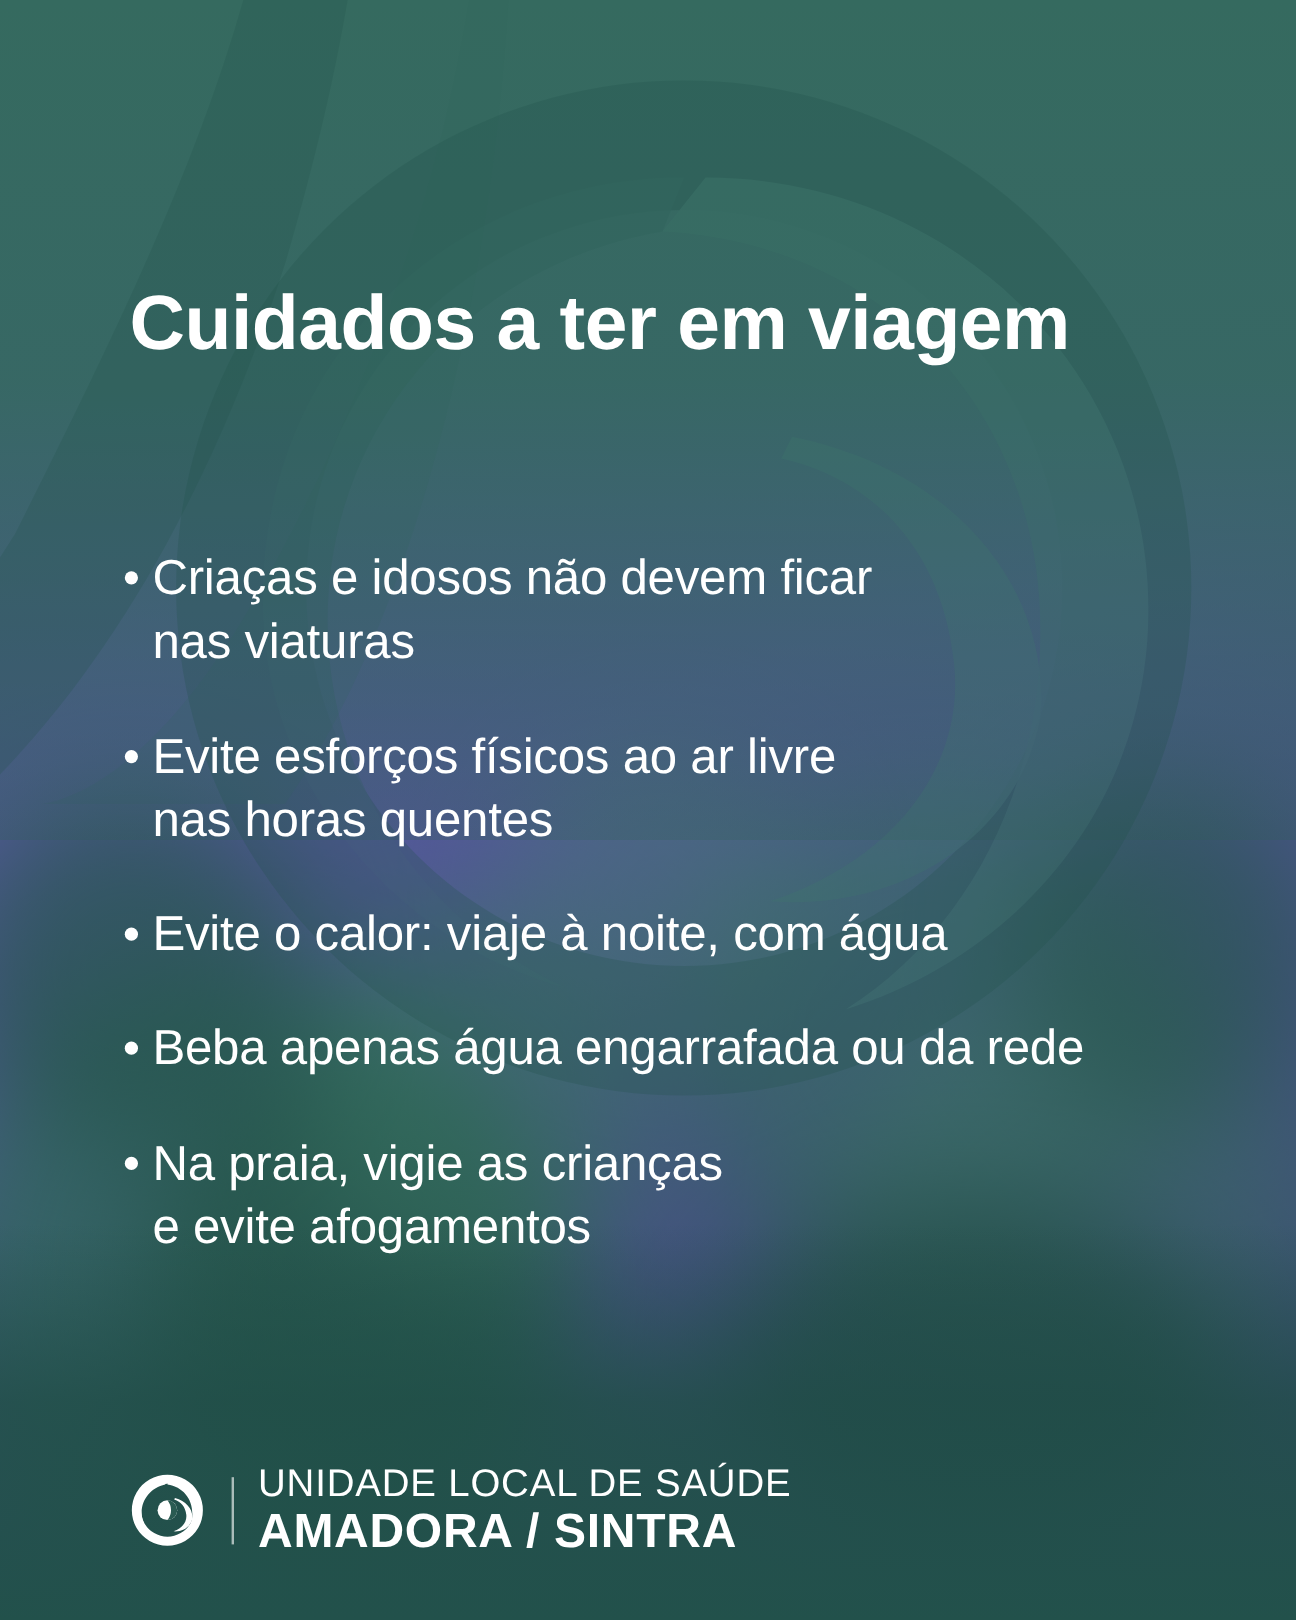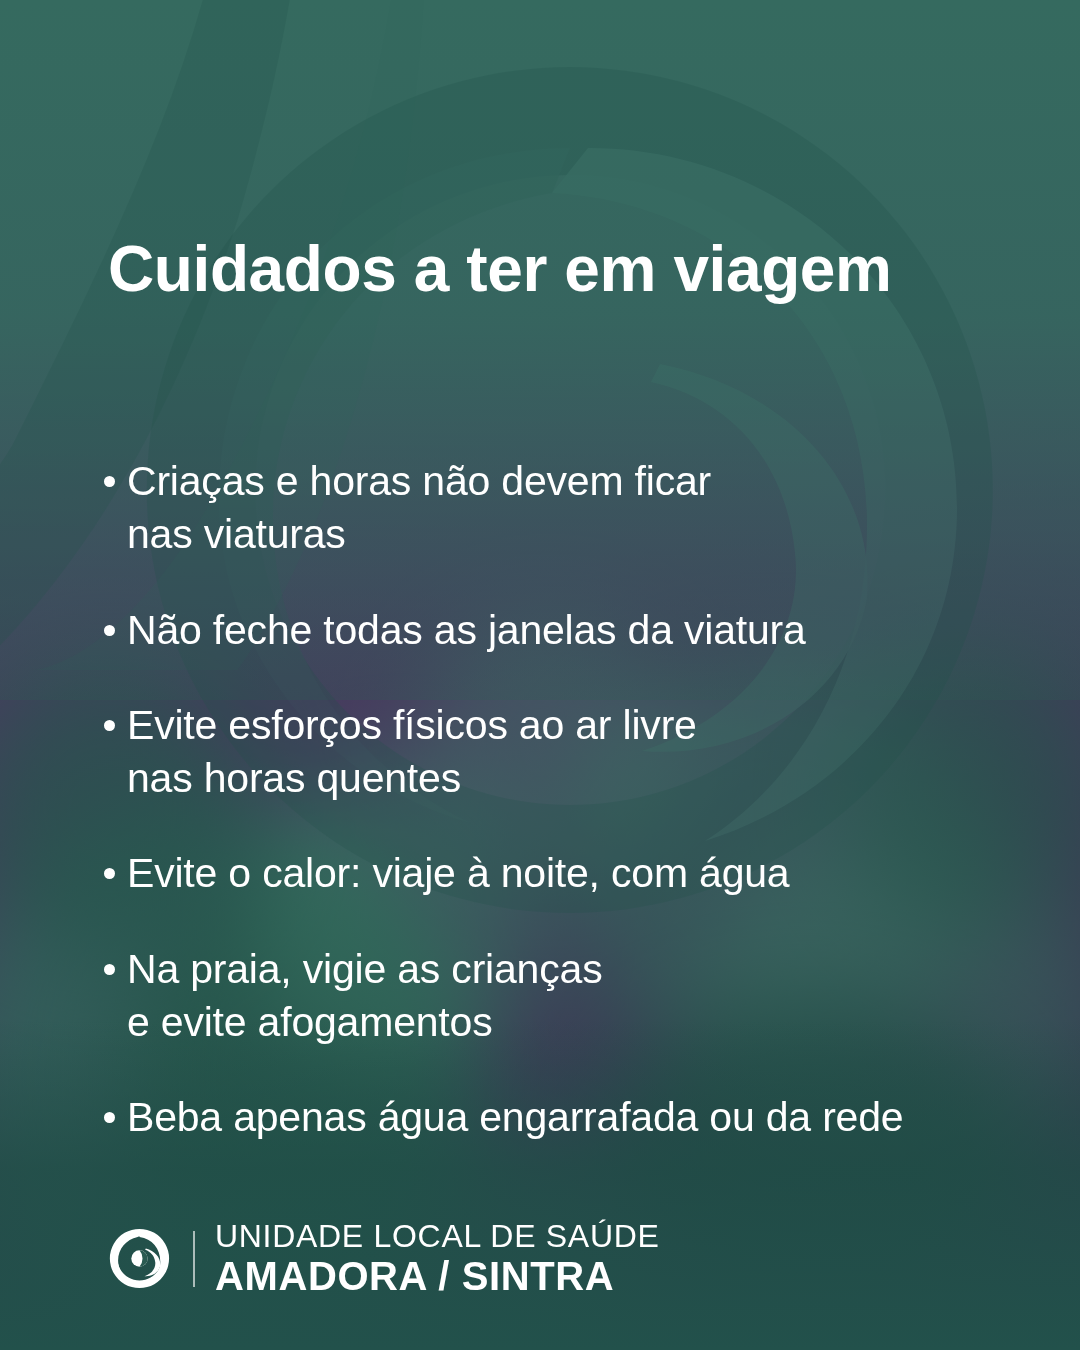--- a/index.html
+++ b/index.html
@@ -5,21 +5,21 @@
   html, body {
     margin: 0;
     padding: 0;
     background: #1d4a44;
   }
   #poster {
     position: relative;
     width: 1080px;
     height: 1350px;
     overflow: hidden;
-    background: #701a75;
+    background: #8b5cf6;
     font-family: "Liberation Sans", sans-serif;
     -webkit-font-smoothing: antialiased;
   }
 
   
   .photo-layer {
     position: absolute;
     inset: 0;
     overflow: hidden;
   }
@@ -206,49 +206,45 @@
   </div>
 
   <div class="content">
 
     <div class="title">Cuidados a ter em viagem</div>
 
     <div class="bullets">
 
       <div class="bullet">
         <span class="dot"></span>
-        <span class="btext">Criaças e horas não devem ficar
+        <span class="btext">Criaças e idosos não devem ficar
 nas viaturas</span>
       </div>
 
-      <div class="bullet">
-        <span class="dot"></span>
-        <span class="btext">Não feche todas as janelas da viatura</span>
-      </div>
 
       <div class="bullet">
         <span class="dot"></span>
         <span class="btext">Evite esforços físicos ao ar livre
 nas horas quentes</span>
       </div>
 
       <div class="bullet">
         <span class="dot"></span>
         <span class="btext">Evite o calor: viaje à noite, com água</span>
       </div>
 
       <div class="bullet">
         <span class="dot"></span>
+        <span class="btext">Beba apenas água engarrafada ou da rede</span>
+      </div>
+
+      <div class="bullet">
+        <span class="dot"></span>
         <span class="btext">Na praia, vigie as crianças
 e evite afogamentos</span>
-      </div>
-
-      <div class="bullet">
-        <span class="dot"></span>
-        <span class="btext">Beba apenas água engarrafada ou da rede</span>
       </div>
 
     </div>
 
     <div class="footer">
       <span class="logo-mark">
         <svg viewBox="0 0 100 100" xmlns="http://www.w3.org/2000/svg">
           <path d="M50 3 A47 47 0 1 1 49.9 3 Z M50 15 A35 35 0 1 0 50.1 15 Z" fill="#ffffff" fill-rule="evenodd"></path>
           <path d="M53 10 C76 11 94 29 94 52 C94 70 82 85 66 91
                    C77 83 83 70 83 55 C83 34 70 19 50 16 Z" fill="#ffffff"></path>

